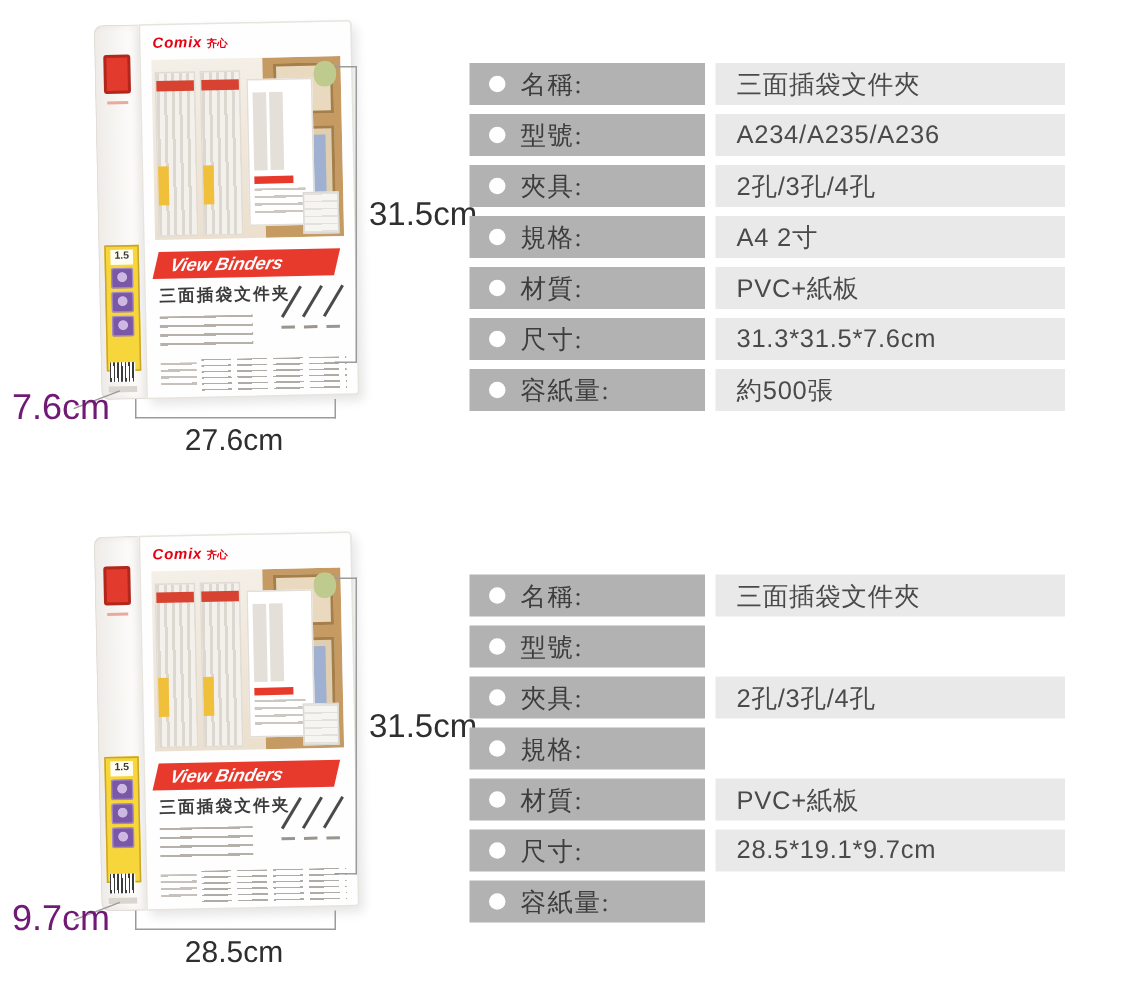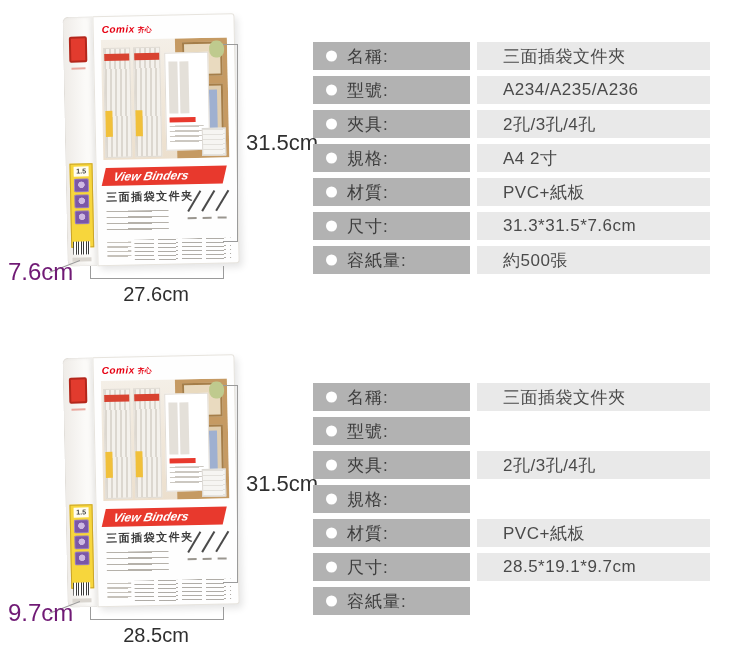--- a/index.html
+++ b/index.html
@@ -95,25 +95,25 @@
   .dim-h-label{position:absolute;left:78px;top:283px;width:156px;text-align:center;font-size:20px;
     color:#2f2f2f;white-space:nowrap;}
   .dim-depth-label{position:absolute;left:8px;top:258px;font-size:24px;color:#701a75;white-space:nowrap;}
   .dim-depth-tick{position:absolute;left:48px;top:266px;width:33px;height:1px;background:#9b9b9b;
     transform:rotate(-21deg);}
 
   
   .spec-table{position:absolute;left:313px;top:42px;width:397px;}
   .spec-row{display:flex;height:28px;margin-bottom:6px;}
   .spec-labelcell{width:157px;background:#b2b2b2;position:relative;display:flex;align-items:center;
-    padding-left:34px;box-sizing:border-box;color:#3d3d3d;font-size:17px;letter-spacing:1px;}
+    padding-left:34px;box-sizing:border-box;color:#3d3d3d;font-size:17px;letter-spacing:1px;font-family:Liberation Serif, serif;}
   .bullet{position:absolute;left:13px;top:50%;transform:translateY(-50%);width:11px;height:11px;
     border-radius:50%;background:#ffffff;}
   .spec-valuecell{flex:1;margin-left:7px;background:#e9e9e9;display:flex;align-items:center;
-    padding-left:26px;box-sizing:border-box;color:#4a4a4a;font-size:17px;letter-spacing:.5px;}
+    padding-left:14px;box-sizing:border-box;color:#4a4a4a;font-size:17px;letter-spacing:.5px;}
 </style>
 </head>
 <body>
 
 <div class="section" id="section-1">
 
   <div class="binder">
     <div class="spine">
       <div class="spine-tag"></div>
       <div class="spine-tag-line"></div>

